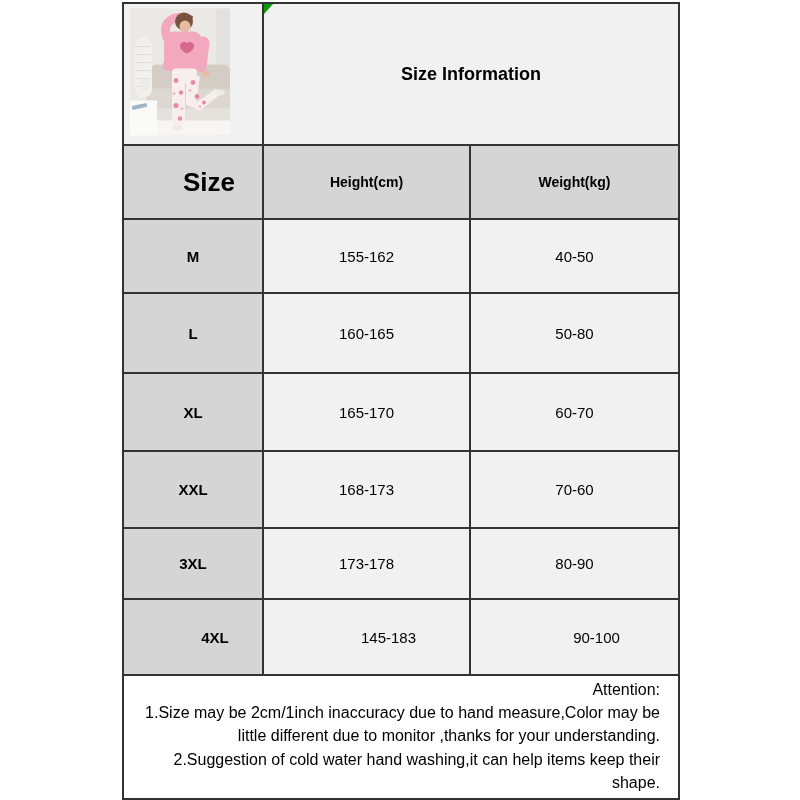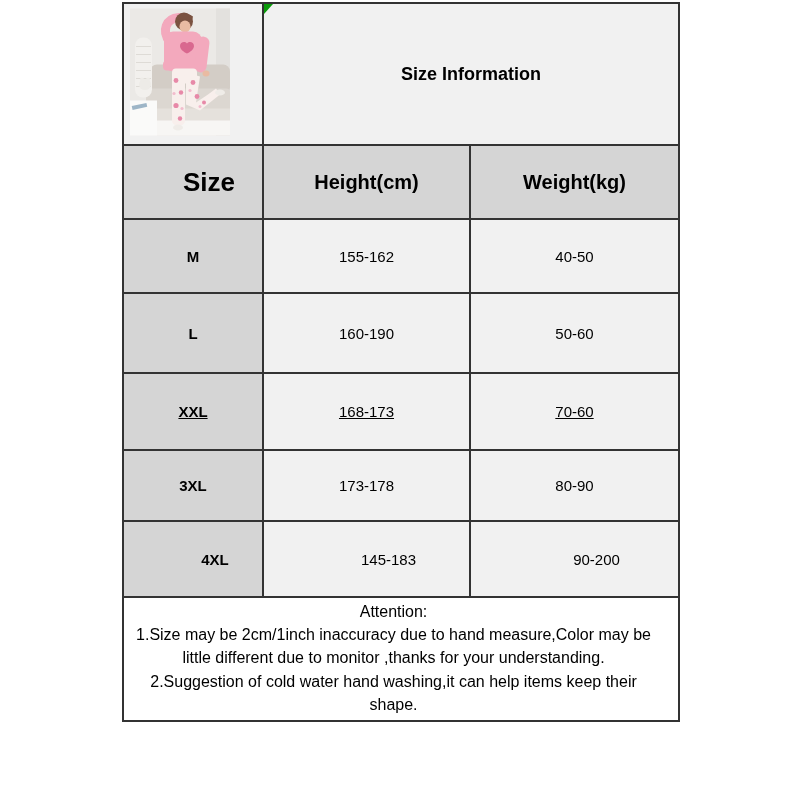--- a/index.html
+++ b/index.html
@@ -25,21 +25,21 @@
     text-align: center;
     vertical-align: middle;
     overflow: hidden;
   }
   
   tr.photo-row td   { height: 138px; }
   tr.header-row td  { height: 74px; }
   tr.row-m td   { height: 74px; }
   tr.row-l td   { height: 80px; }
   tr.row-xl td  { height: 78px; }
-  tr.row-xxl td { height: 77px; text-decoration: underline; }
+  tr.row-xxl td { height: 77px; }
   tr.row-3xl td { height: 71px; margin-top: 36px; }
   tr.row-4xl td { height: 76px; padding-left: 44px; }
   tr.attention-row td { height: 124px; }
 
   td.photo-cell {
     background: #f1f1f1;
     padding: 4px 0 4px 6px;
     text-align: left;
   }
   td.title-cell {
@@ -51,36 +51,36 @@
   .corner-marker {
     position: absolute;
     top: 0; left: 0;
     width: 0; height: 0;
     border-top: 10px solid #0a9a0a;
     border-right: 9px solid transparent;
   }
   td.header-cell {
     background: #d5d5d5;
     font-weight: bold;
-    font-size: 20px;
+    font-size: 14px;
   }
   td.header-cell.size-col-header { font-size: 26px; padding-left: 32px; }
   td.size-cell {
     background: #d5d5d5;
     font-weight: bold;
     font-size: 15px;
   }
   td.value-cell {
     background: #f1f1f1;
     font-weight: normal;
     font-size: 15px;
   }
   td.attention-cell {
     background: #ffffff;
-    text-align: center;
+    text-align: right;
     vertical-align: top;
     padding: 2px 18px 0 3px;
     font-size: 16px;
     line-height: 1.45;
   }
   .photo-frame {
     width: 100px; height: 128px;
     display: inline-block;
   }
 </style>
@@ -179,37 +179,42 @@
       <td class="header-cell">Weight(kg)</td>
     </tr>
 
     <tr class="row-m">
       <td class="size-cell">M</td>
       <td class="value-cell">155-162</td>
       <td class="value-cell">40-50</td>
     </tr>
     <tr class="row-l">
       <td class="size-cell">L</td>
-      <td class="value-cell">160-190</td>
-      <td class="value-cell">50-60</td>
+      <td class="value-cell">160-165</td>
+      <td class="value-cell">50-80</td>
+    </tr>
+    <tr class="row-xl">
+      <td class="size-cell">XL</td>
+      <td class="value-cell">165-170</td>
+      <td class="value-cell">60-70</td>
     </tr>
     <tr class="row-xxl">
       <td class="size-cell">XXL</td>
       <td class="value-cell">168-173</td>
       <td class="value-cell">70-60</td>
     </tr>
     <tr class="row-3xl">
       <td class="size-cell">3XL</td>
       <td class="value-cell">173-178</td>
       <td class="value-cell">80-90</td>
     </tr>
     <tr class="row-4xl">
       <td class="size-cell">4XL</td>
       <td class="value-cell">145-183</td>
-      <td class="value-cell">90-200</td>
+      <td class="value-cell">90-100</td>
     </tr>
 
     <tr class="attention-row">
       <td class="attention-cell" colspan="3">
         <div>Attention:</div>
         <div>1.Size may be 2cm/1inch inaccuracy due to hand measure,Color may be little different due to monitor ,thanks for your understanding.</div>
         <div>2.Suggestion of cold water hand washing,it can help items keep their shape.</div>
       </td>
     </tr>
   </tbody>

